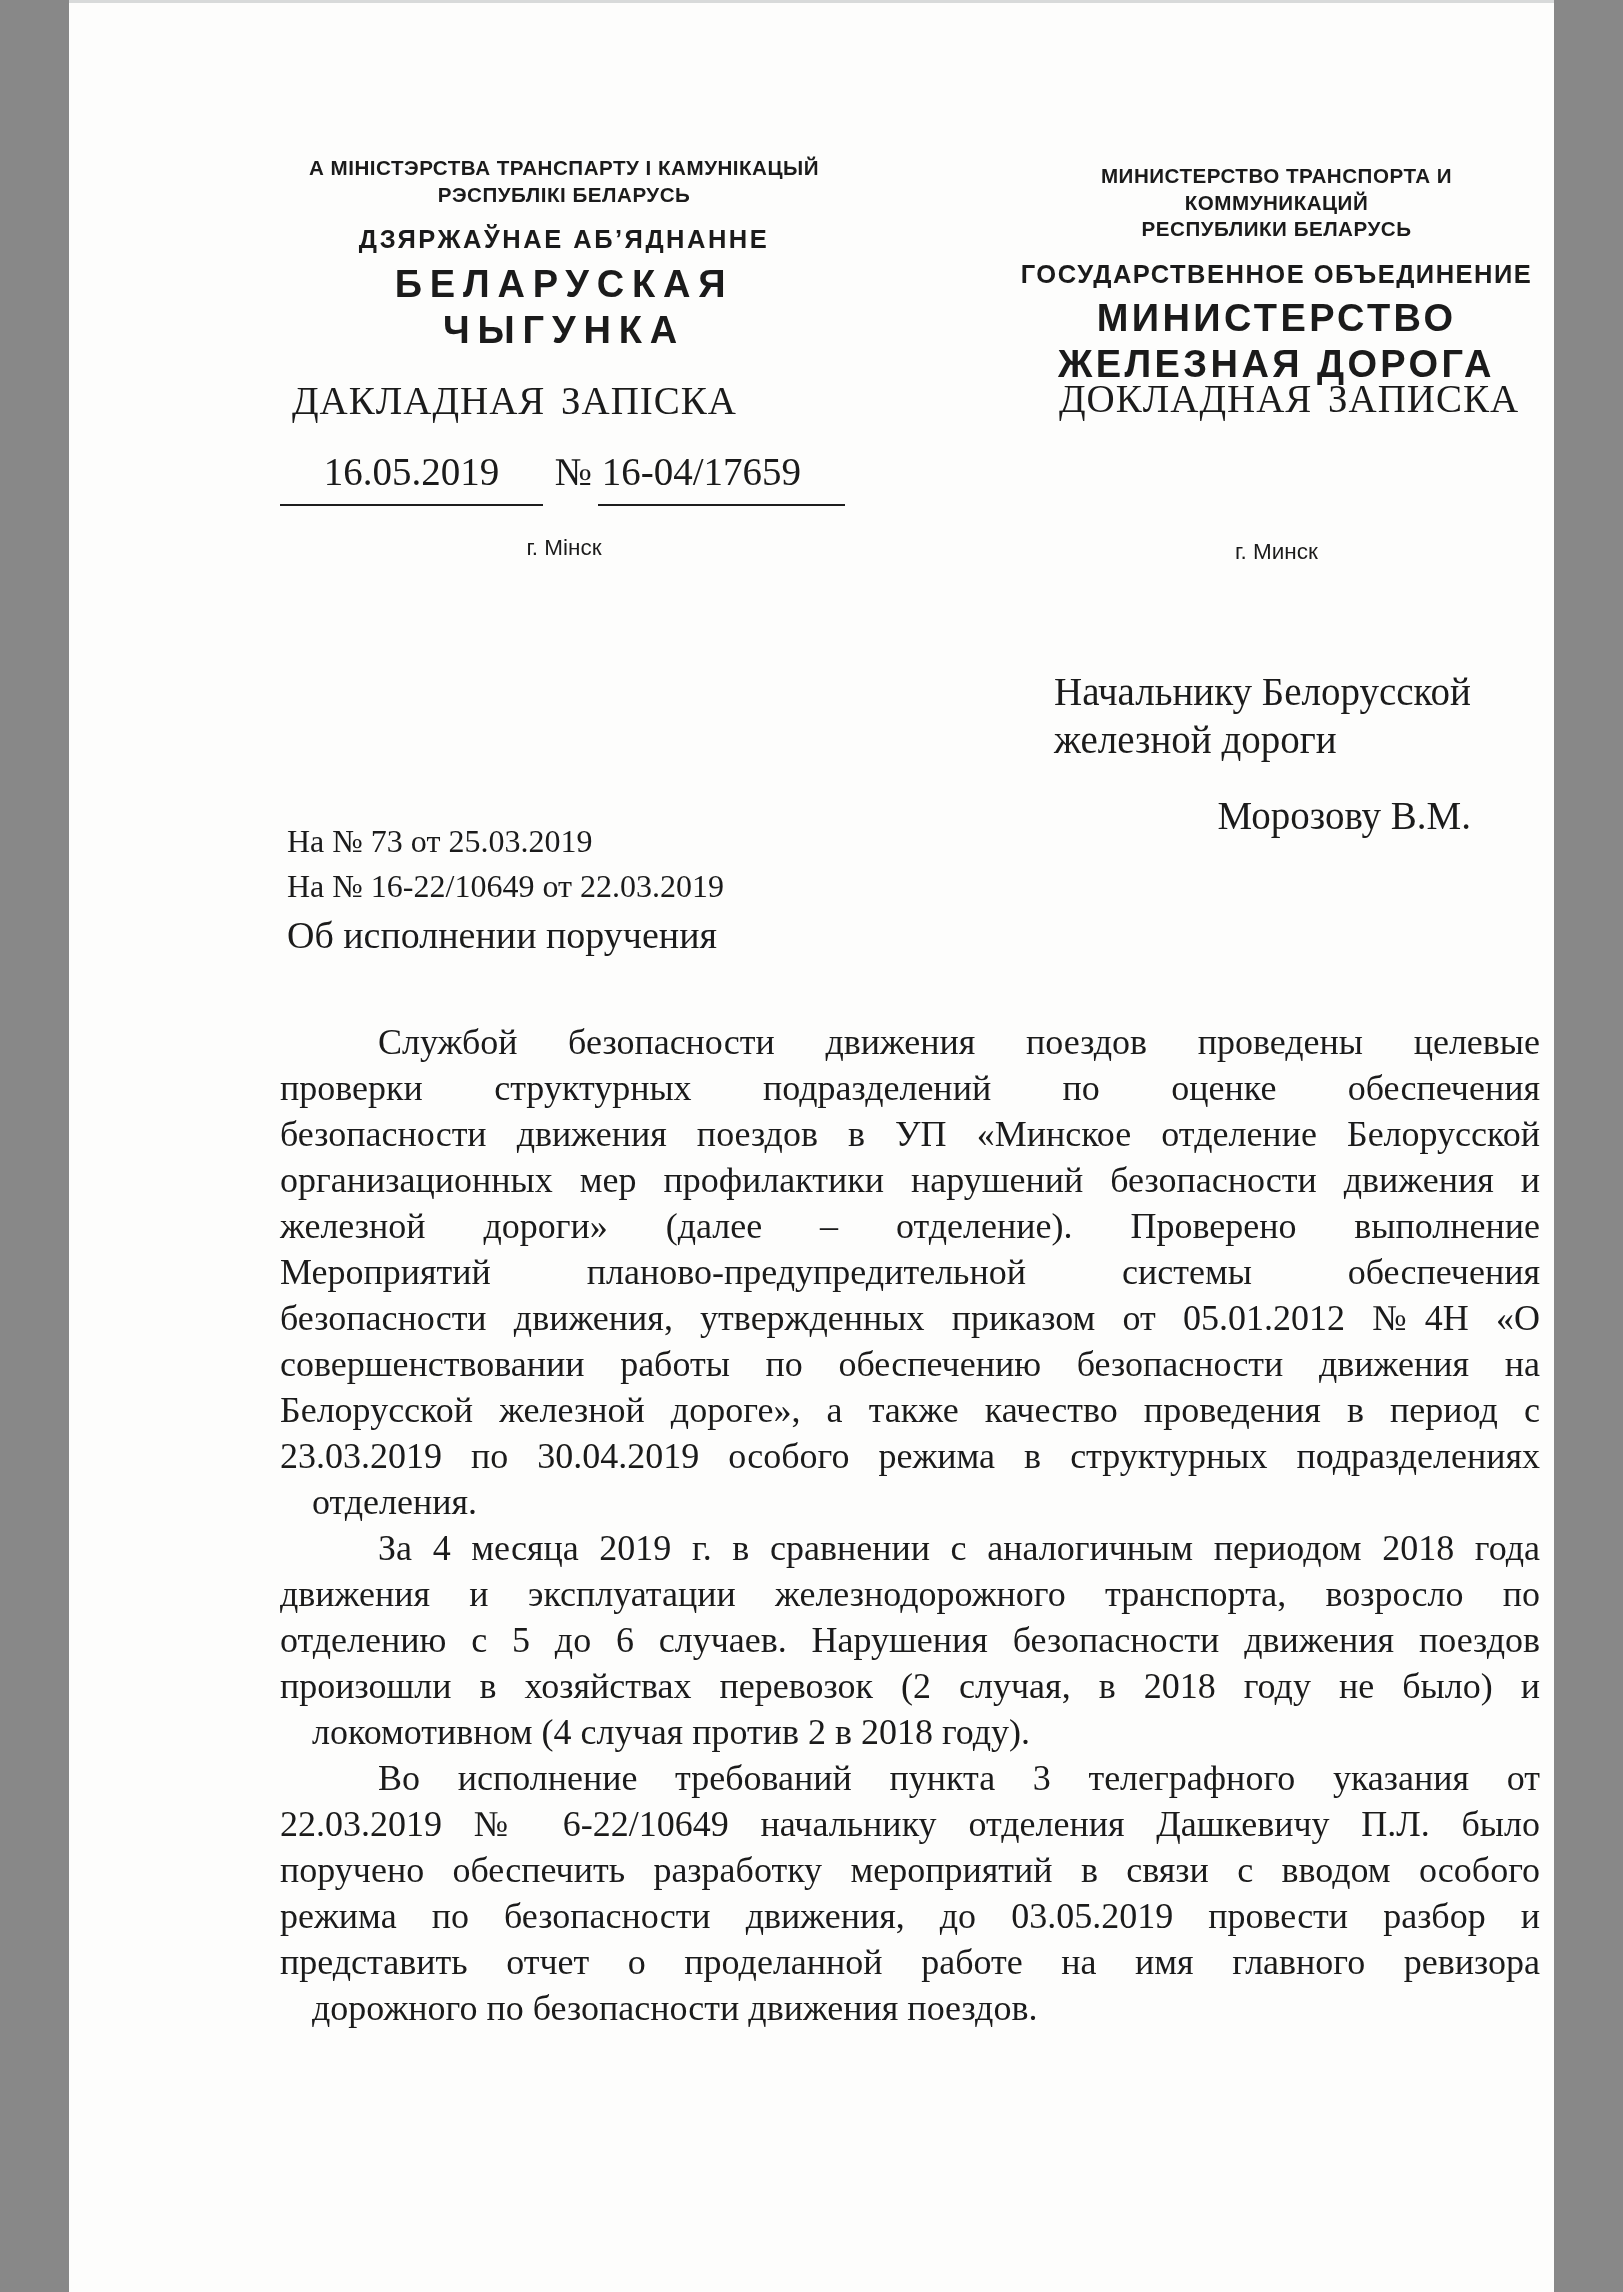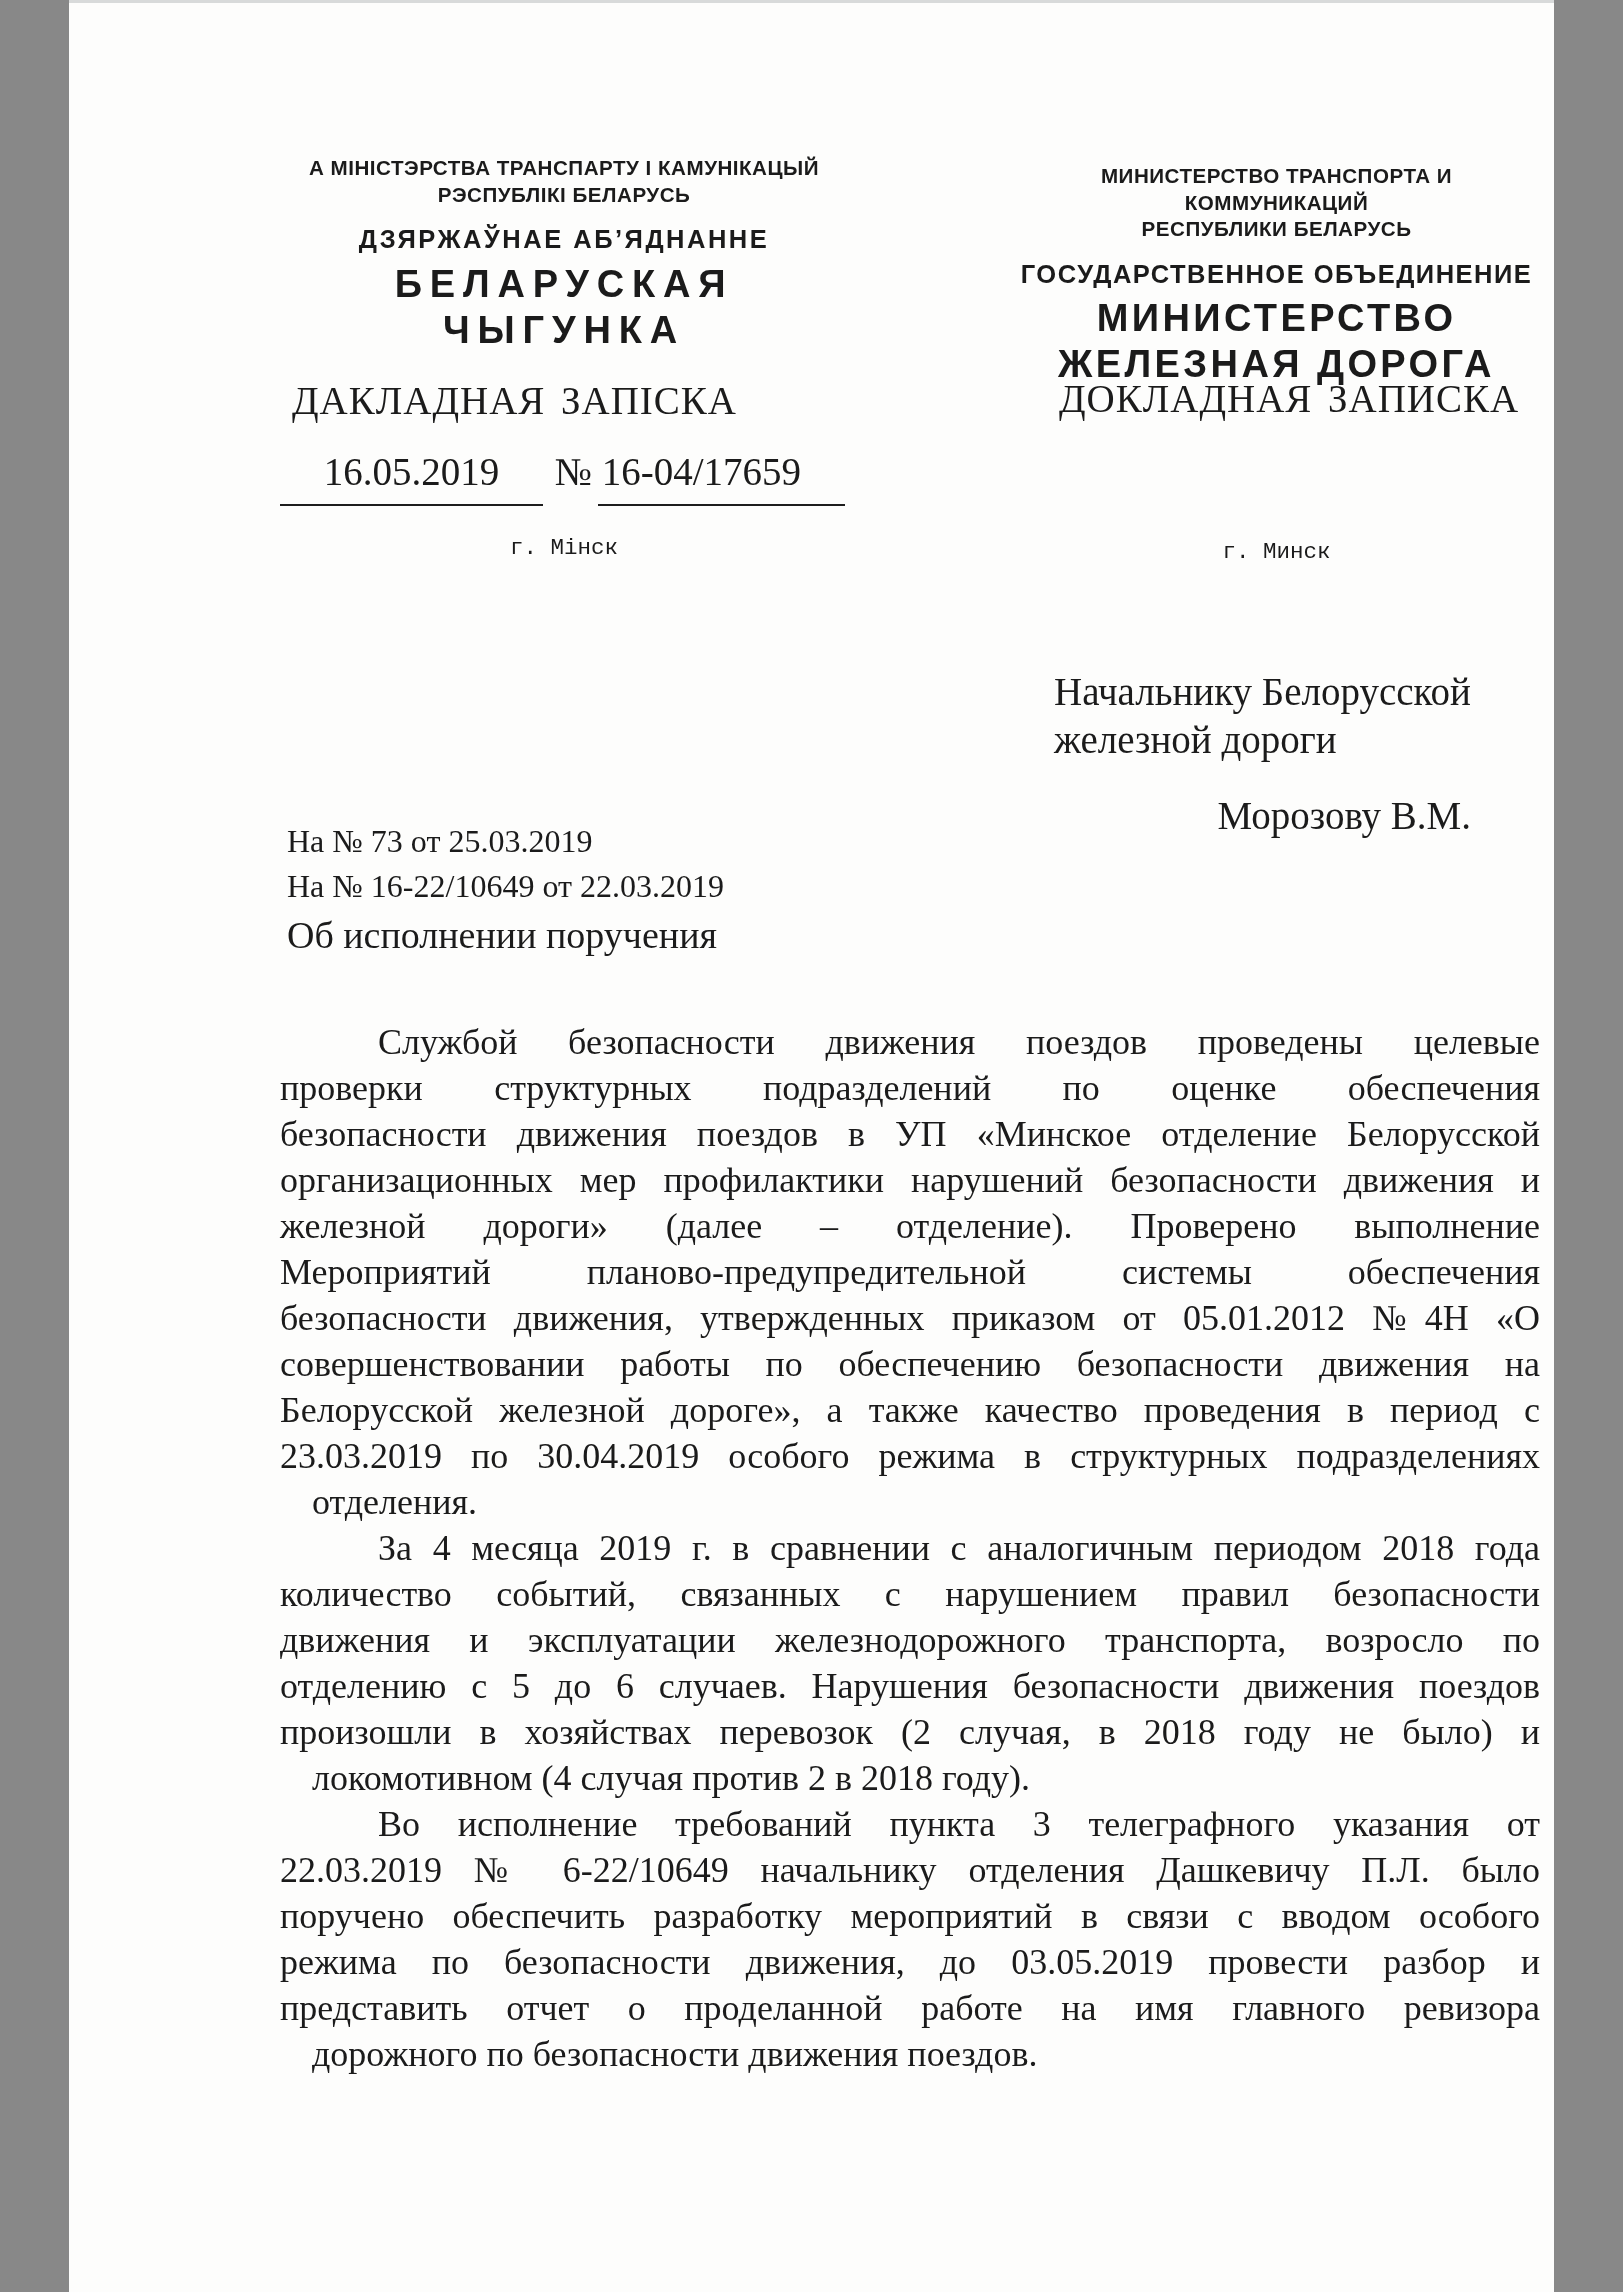--- a/index.html
+++ b/index.html
@@ -30,21 +30,21 @@
   .doctype-left{left:223px;top:378px;}
   .doctype-right{left:990px;top:376px;}
 
   
   .docnum{position:absolute;left:211px;top:449px;display:flex;align-items:baseline;font-size:39px;}
   .docnum .cell{border-bottom:2.9px solid #1d1d1d;text-align:center;padding-bottom:10px;}
   .docnum .date{width:263px;}
   .docnum .no-sign{padding:0 5.9px 0 11.8px;}
   .docnum .num{width:243px;text-align:left;padding-left:3.9px;}
 
-  .city{position:absolute;font-family:Liberation Mono, monospace;font-size:22.5px;text-align:center;}
+  .city{position:absolute;font-family:Liberation Sans, sans-serif;font-size:22.5px;text-align:center;}
   .city-left{left:147px;top:535px;width:696px;}
   .city-right{left:939px;top:539px;width:537px;}
 
   
   .addressee{position:absolute;left:985px;top:668px;font-size:39px;line-height:48px;}
   .addressee .name{margin-top:28px;text-align:right;}
 
   
   .refs{position:absolute;left:218px;top:819px;font-size:32px;line-height:45px;font-family:Liberation Serif, serif;}
   .subject{position:absolute;left:218px;top:913px;font-size:38px;}
@@ -117,21 +117,20 @@
         <div class="line">железной дороги» (далее – отделение). Проверено выполнение</div>
         <div class="line">Мероприятий планово-предупредительной системы обеспечения</div>
         <div class="line">безопасности движения, утвержденных приказом от 05.01.2012 №4Н «О</div>
         <div class="line">совершенствовании работы по обеспечению безопасности движения на</div>
         <div class="line">Белорусской железной дороге», а также качество проведения в период с</div>
         <div class="line">23.03.2019 по 30.04.2019 особого режима в структурных подразделениях</div>
         <div class="line last">отделения.</div>
       </div>
       <div>
         <div class="line first">За 4 месяца 2019 г. в сравнении с аналогичным периодом 2018 года</div>
-        <div class="line">количество событий, связанных с нарушением правил безопасности</div>
         <div class="line">движения и эксплуатации железнодорожного транспорта, возросло по</div>
         <div class="line">отделению с 5 до 6 случаев. Нарушения безопасности движения поездов</div>
         <div class="line">произошли в хозяйствах перевозок (2 случая, в 2018 году не было) и</div>
         <div class="line last">локомотивном (4 случая против 2 в 2018 году).</div>
       </div>
       <div>
         <div class="line first">Во исполнение требований пункта 3 телеграфного указания от</div>
         <div class="line">22.03.2019 № 6-22/10649 начальнику отделения Дашкевичу П.Л. было</div>
         <div class="line">поручено обеспечить разработку мероприятий в связи с вводом особого</div>
         <div class="line">режима по безопасности движения, до 03.05.2019 провести разбор и</div>

